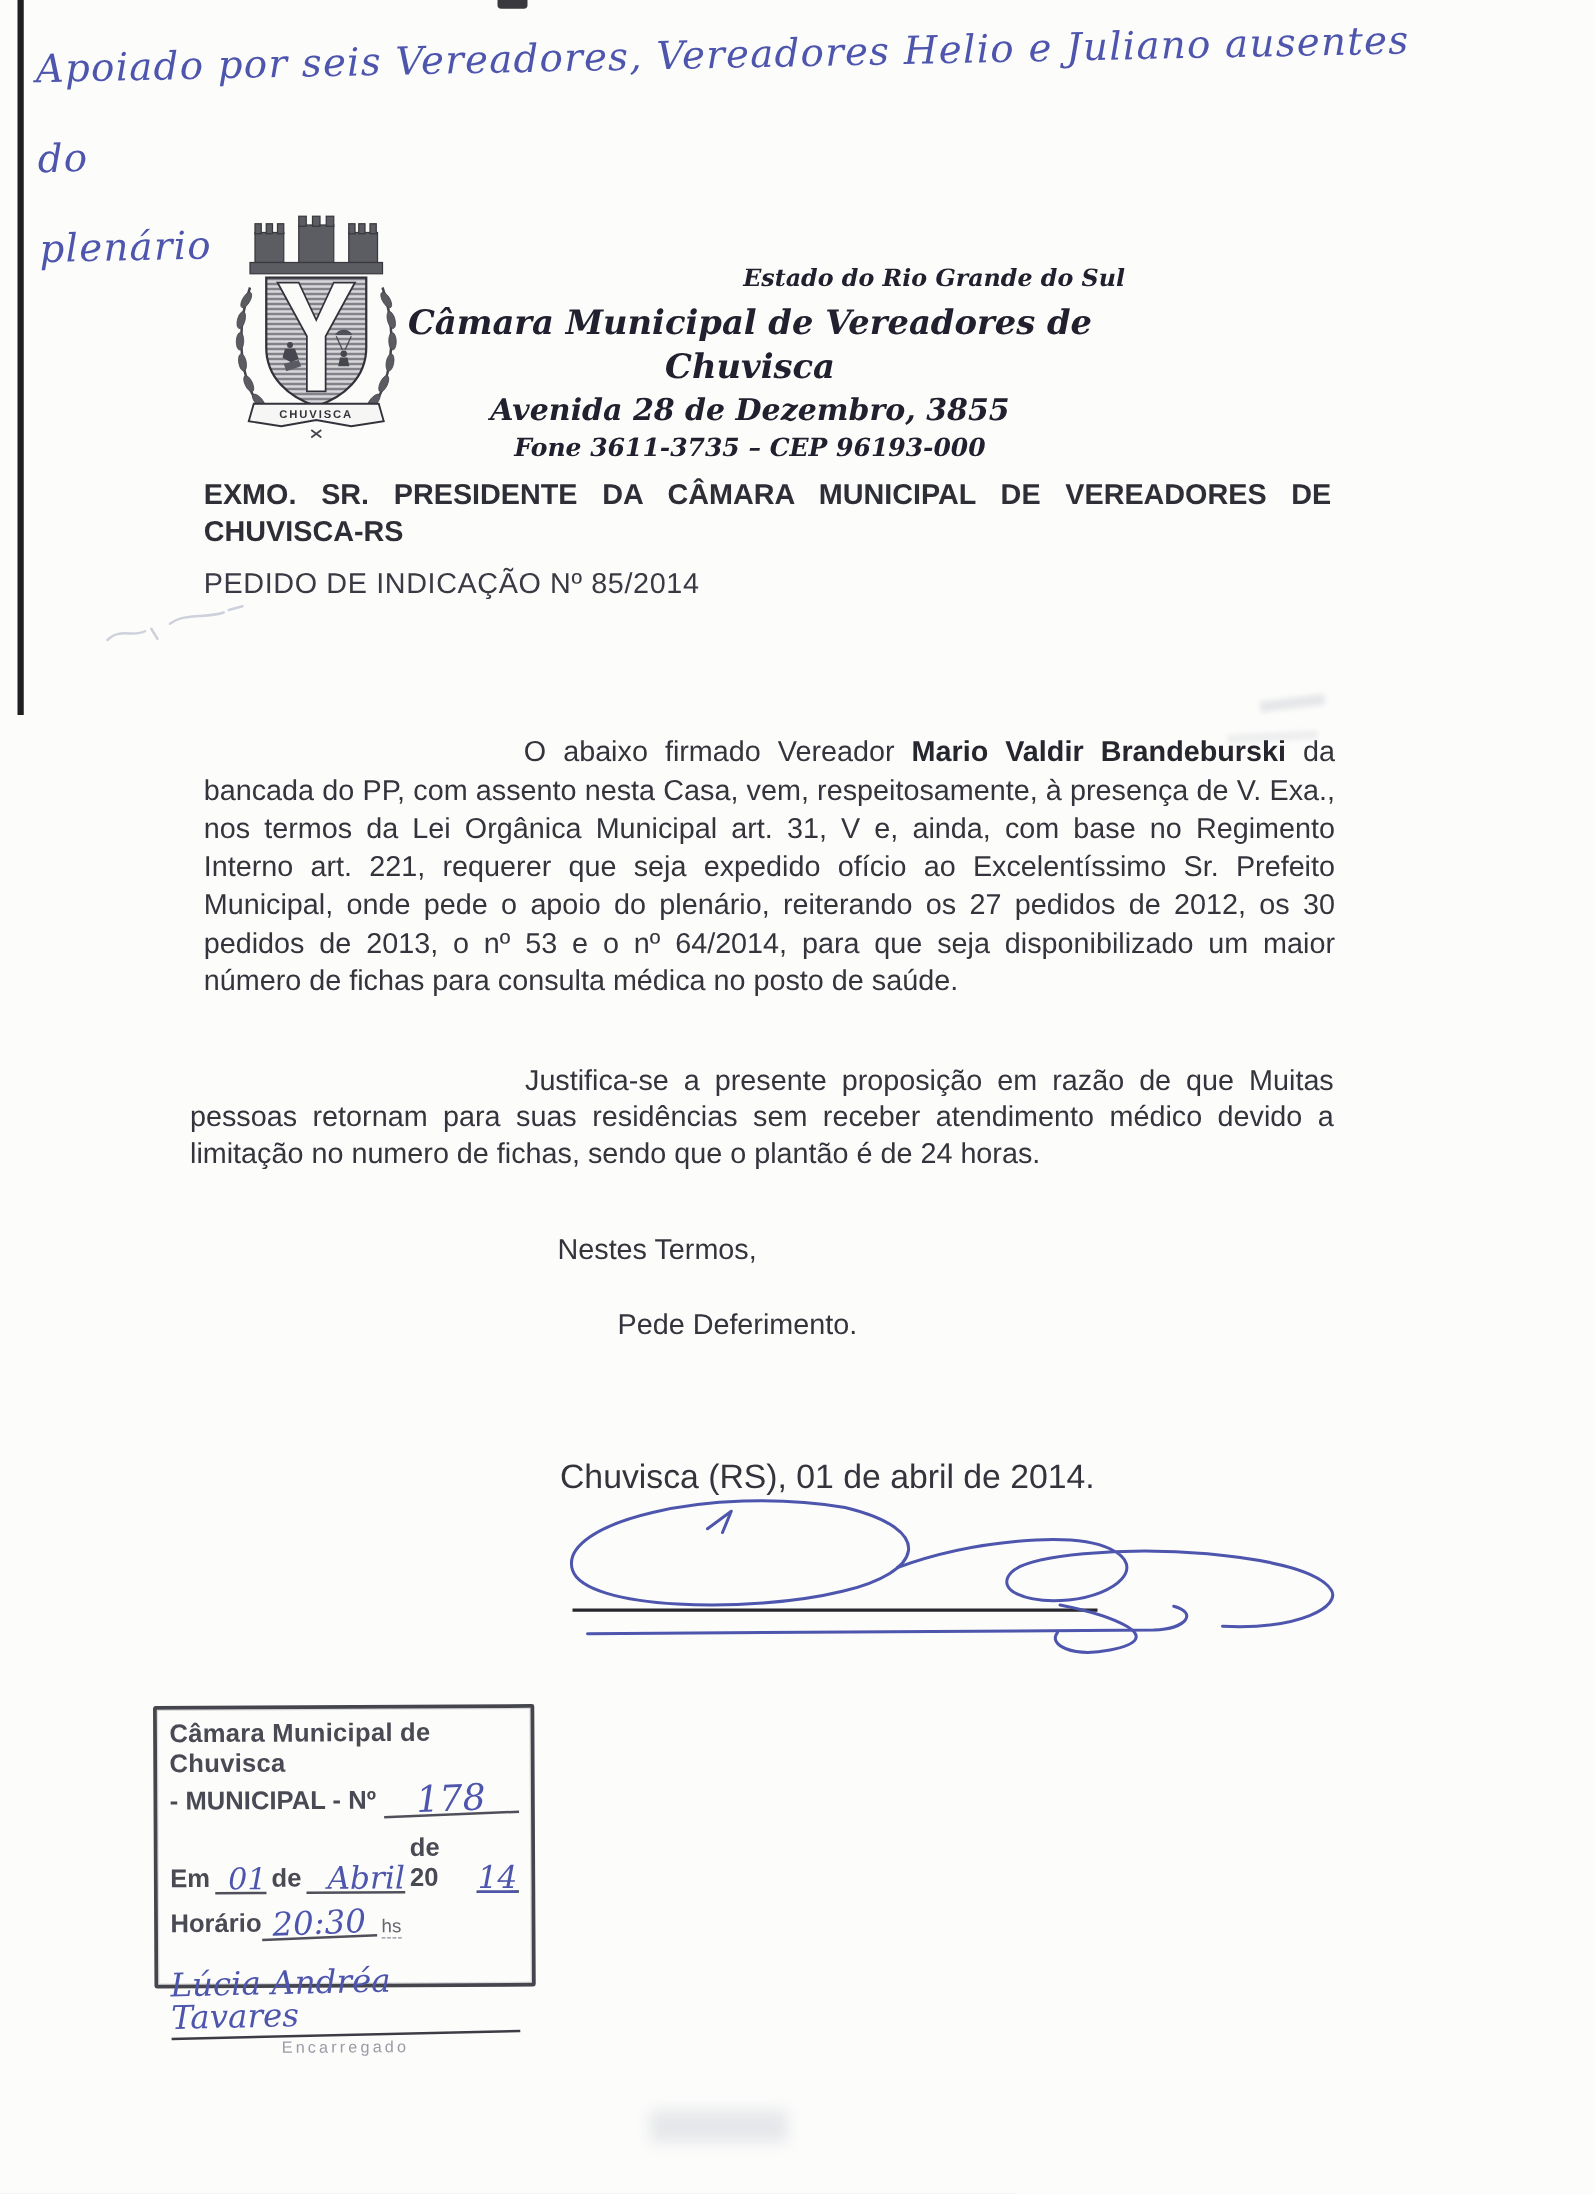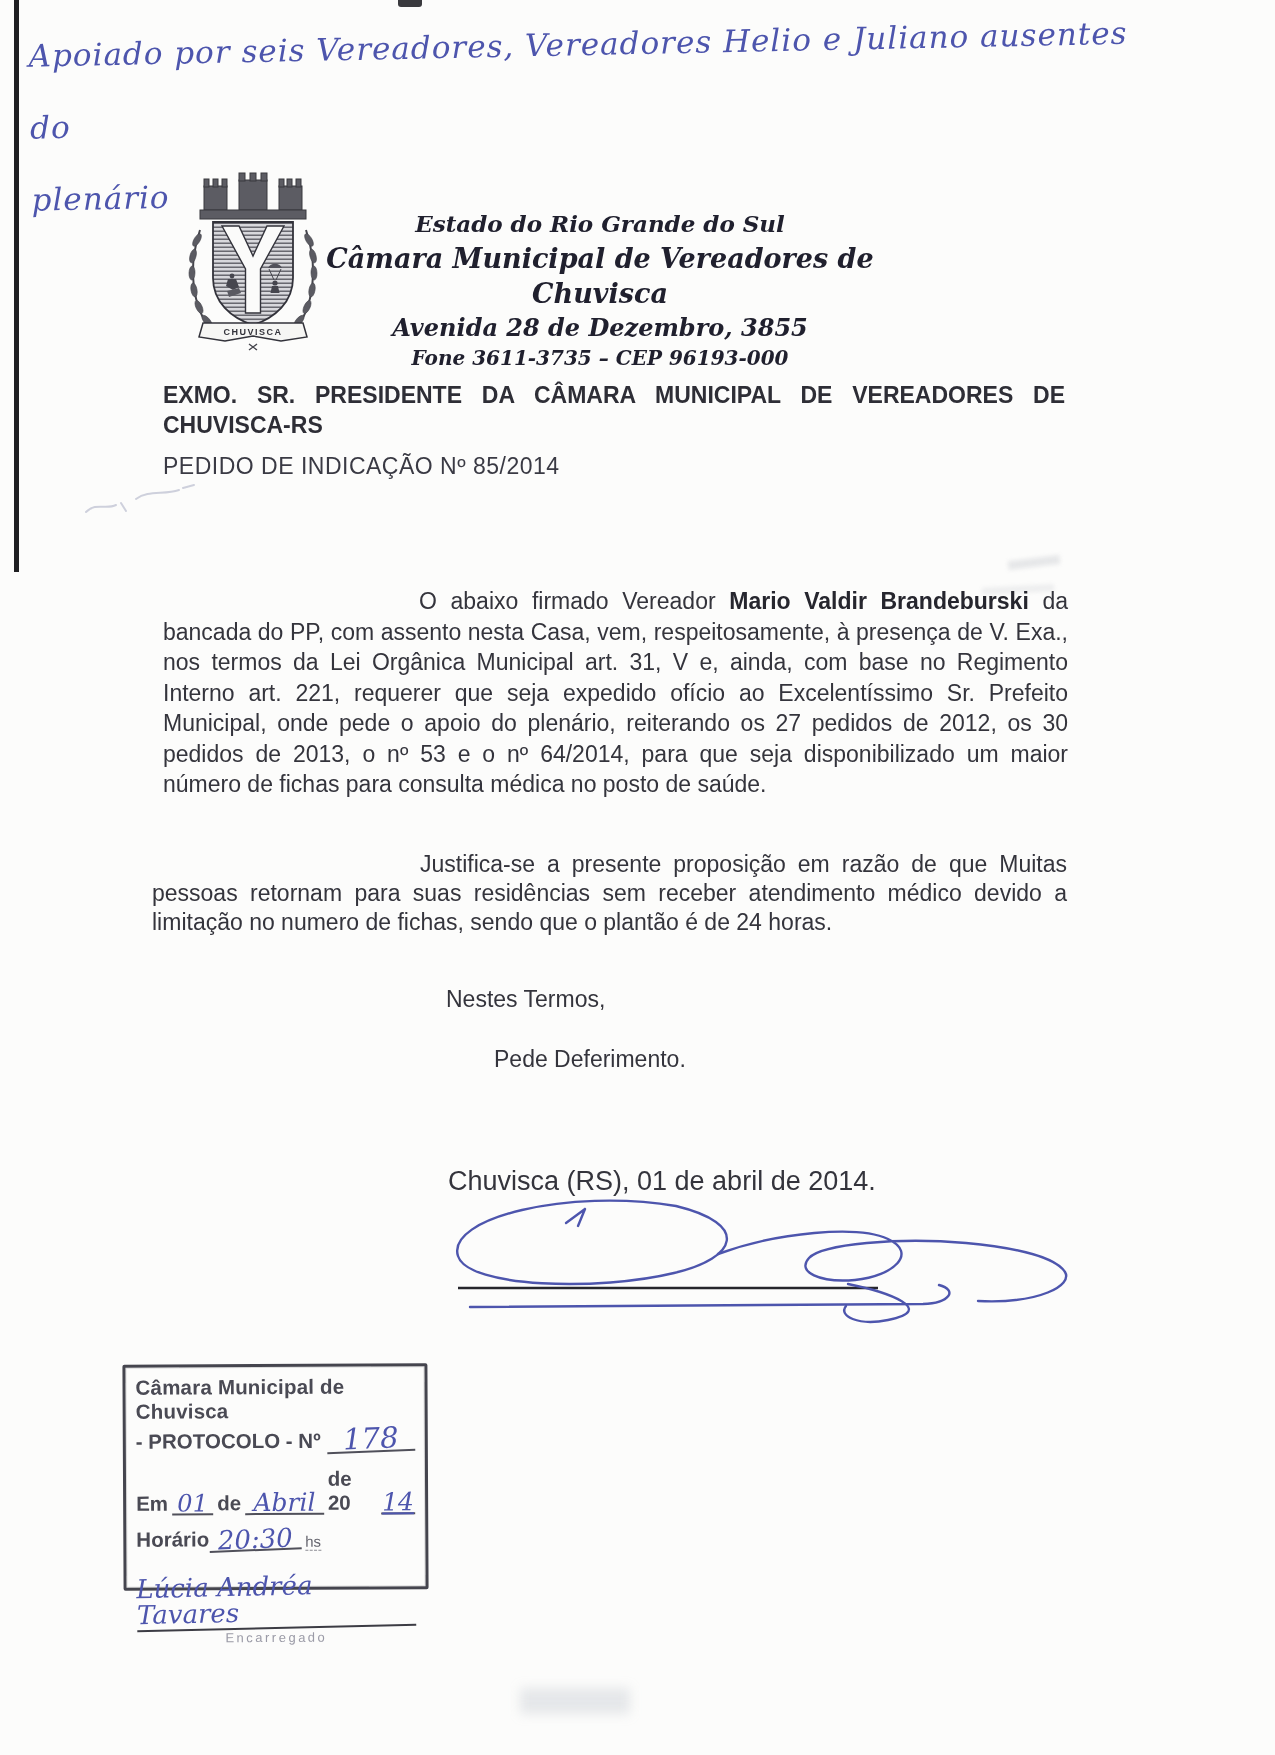--- a/index.html
+++ b/index.html
@@ -25,21 +25,21 @@
     font-family:"DejaVu Serif", serif;
     font-style:italic;
   }
   .top-note{position:absolute;left:30px;top:8px;width:1120px;font-size:31px;line-height:72px;transform:rotate(-1.2deg);letter-spacing:1px;}
   
   .crest{position:absolute;left:183px;top:170px;}
   .header-text{
     position:absolute;left:300px;top:206px;width:600px;text-align:center;
     font-family:"DejaVu Serif", serif;font-style:italic;font-weight:bold;color:#20202e;
   }
-  .header-text .h1{font-size:23px;line-height:35px;}
+  .header-text .h1{font-size:19px;line-height:35px;text-align:right;}
   .header-text .h2{font-size:27px;line-height:35px;}
   .header-text .h3{font-size:24px;line-height:33px;}
   .header-text .h4{font-size:20px;line-height:28px;}
   
   .addressee{position:absolute;left:163px;top:380px;width:902px;font-size:23px;font-weight:bold;line-height:30px;text-align:justify;color:#2e2e36;}
   .doc-title{position:absolute;left:163px;top:453px;font-size:23px;color:#3a3a44;letter-spacing:.5px;}
   .par1{position:absolute;left:163px;top:586px;width:905px;font-size:23px;line-height:30.5px;text-align:justify;text-indent:256px;}
   .par1 b{color:#26262e;}
   .par2{position:absolute;left:152px;top:850px;width:915px;font-size:23px;line-height:29px;text-align:justify;text-indent:268px;}
   .closing1{position:absolute;left:446px;top:986px;font-size:23px;}
@@ -61,21 +61,21 @@
   .stamp .s-line1{font-size:20.5px;font-weight:600;letter-spacing:.2px;}
   .stamp .s-row{display:flex;align-items:flex-end;margin-top:4px;font-size:20.5px;font-weight:600;}
   .stamp .blank{border-bottom:2px solid #50505a;text-align:center;}
   .stamp .hw{font-family:"DejaVu Serif", serif;font-style:italic;color:#4d55ad;font-weight:normal;}
   .stamp .proto-num{flex:1;margin-left:6px;font-size:29px;line-height:24px;transform:rotate(-2deg);}
   .stamp .em-v{width:48px;font-size:24px;line-height:20px;}
   .stamp .mon-v{width:92px;font-size:25px;line-height:20px;}
   .stamp .yr-v{width:40px;font-size:25px;line-height:20px;}
   .stamp .hor-v{width:92px;font-size:26px;line-height:20px;transform:rotate(-2deg);}
   .stamp .hs{font-size:15px;font-weight:normal;margin-left:4px;color:#66666f;border-bottom:1px dashed #8a8a93;}
-  .stamp .gap{margin:0 4px;}
+  .stamp .gap{margin:0 4px;text-align:right;}
   .stamp .sig-area{margin-top:22px;}
   .stamp .sig-hw{display:block;font-size:26px;line-height:26px;border-bottom:2.5px solid #3c3c44;padding-bottom:2px;transform:rotate(-1deg);}
   .stamp .role{display:block;text-align:center;font-size:13px;letter-spacing:2.5px;color:#9a9aa6;margin-top:1px;font-weight:normal;}
   .scribble{position:absolute;left:82px;top:478px;opacity:.65;}
 </style>
 </head>
 <body>
 
 <div class="page">
 
@@ -182,21 +182,21 @@
       <path d="M148 31 L167 17 M167 17 L160 34"></path>
       <path d="M300 62 C360 40 440 33 470 47 C500 61 476 84 437 88 C402 91 378 80 391 66 C404 52 480 45 548 51 C602 56 638 66 647 80 C655 93 622 112 560 109"></path>
       <path d="M52 115 L505 112 C532 111 540 98 521 93"></path>
       <path d="M430 92 C470 100 520 118 470 128 C440 134 420 124 428 114"></path>
     </g>
   </svg>
 
   <div class="stamp">
     <div class="s-line1">Câmara Municipal de Chuvisca</div>
     <div class="s-row">
-      <span>- PROTOCOLO - Nº</span>
+      <span>- MUNICIPAL - Nº</span>
       <span class="blank hw proto-num">178</span>
     </div>
     <div class="s-row" style="margin-top:14px;">
       <span>Em</span>
       <span class="blank hw em-v gap">01</span>
       <span>de</span>
       <span class="blank hw mon-v gap">Abril</span>
       <span>de 20</span>
       <span class="blank hw yr-v" style="margin-left:8px;text-decoration:underline;">14</span>
     </div>

